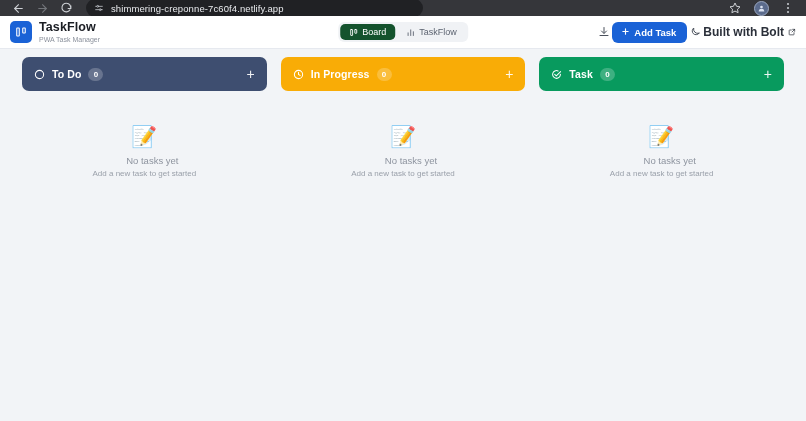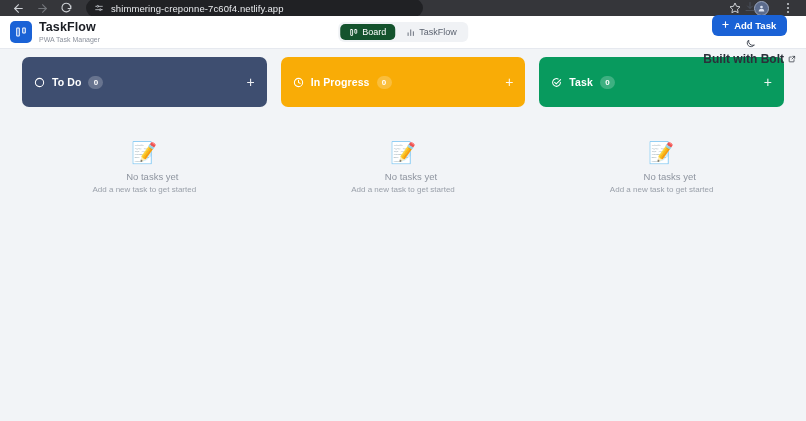--- a/index.html
+++ b/index.html
@@ -101,21 +101,21 @@
     padding: 3px 9px;
     border-radius: 5px;
     color: #5c6370;
     white-space: nowrap;
   }
   .nav-pill.active { background: #14532d; color: #ffffff; }
   .nav-pill svg { display: block; }
 
   .header-right {
     margin-left: auto;
-    display: flex; align-items: center;  flex-direction: column;
+    display: flex; align-items: center; 
   }
   .icon-btn {
     display: flex; align-items: center; justify-content: center;
     color: #4b515c;
     width: 16px; height: 16px;
   }
   .add-task-btn {
     display: flex; align-items: center; gap: 4px;
     background: #1a62d6;
     color: #ffffff;
@@ -131,21 +131,21 @@
   }
 
   
   .board {
     display: flex;
     gap: 14px;
     padding: 8px 22px 0 22px;
   }
   .column { flex: 1 1 0; min-width: 0; }
   .column-header {
-    height: 50px;
+    height: 34px;
     border-radius: 7px;
     display: flex; align-items: center;
     padding: 0 12px;
     color: #ffffff;
   }
   .col-icon { display: flex; align-items: center; margin-right: 7px; }
   .col-title {
     font-size: 10.5px; font-weight: bold; letter-spacing: .1px;
     white-space: nowrap;
   }

